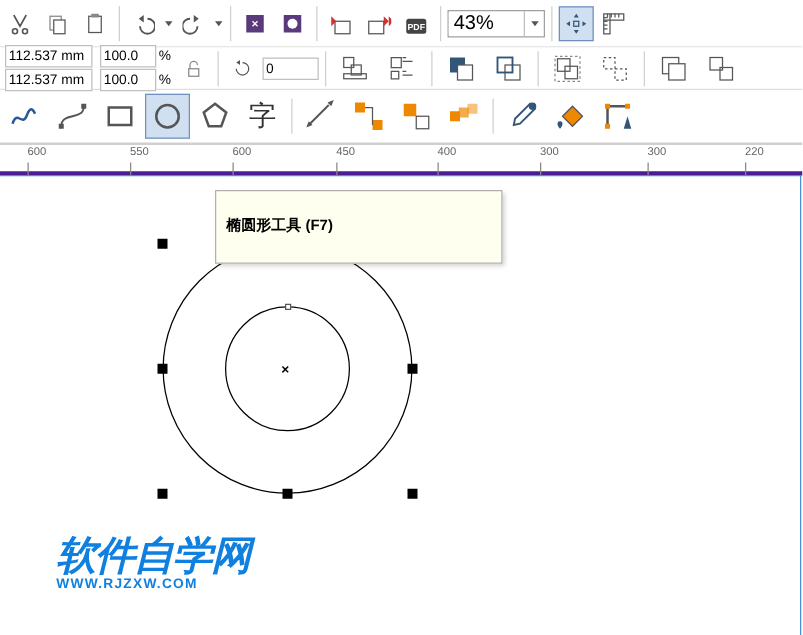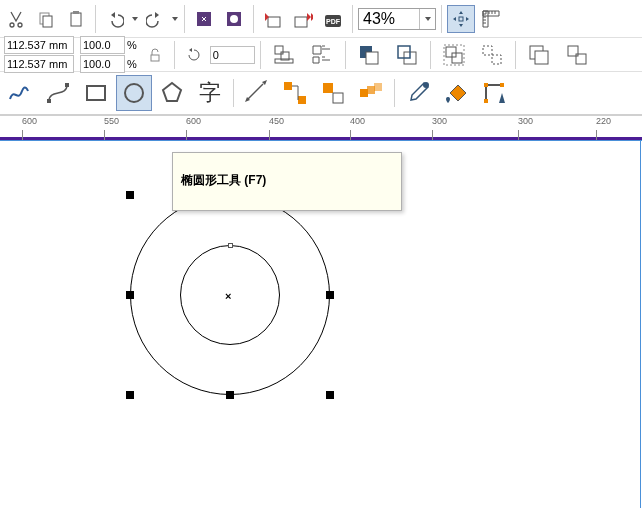--- a/index.html
+++ b/index.html
@@ -354,17 +354,21 @@
   <div class="handle handle-tl"></div>
   <div class="handle handle-tc"></div>
   <div class="handle handle-tr"></div>
   <div class="handle handle-ml"></div>
   <div class="handle handle-mr"></div>
   <div class="handle handle-bl"></div>
   <div class="handle handle-bc"></div>
   <div class="handle handle-br"></div>
   <div class="center-mark">×</div>
 
+  <div class="watermark">
+    <div class="wm-main">软件自学网</div>
+    <div class="wm-sub">WWW.RJZXW.COM</div>
+  </div>
 </div>
 
 <div class="tooltip">
   <div class="tooltip-title">椭圆形工具 (F7)</div>
 </div>
 
 </body></html>

